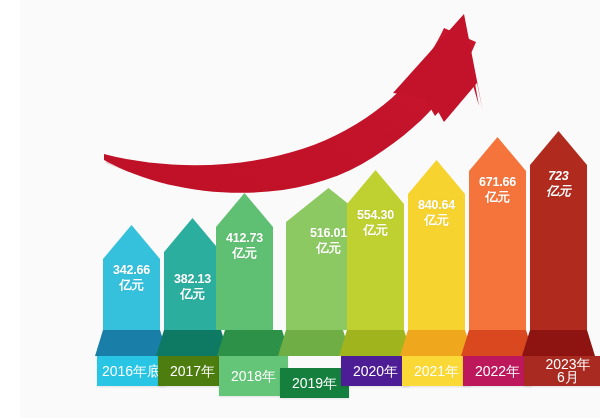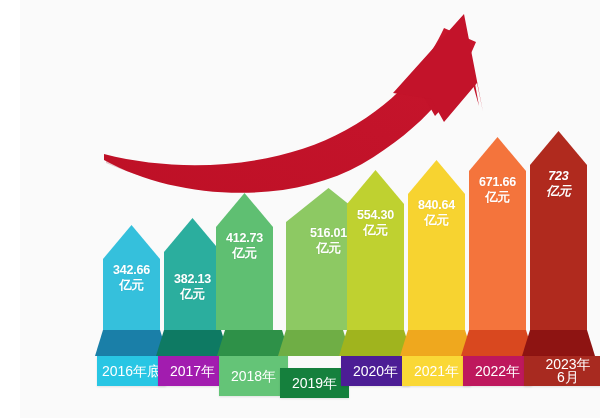--- a/index.html
+++ b/index.html
@@ -64,21 +64,21 @@
             <polygon points="28.5,0 57,34 57,112 0,112 0,34" fill="#2BAE9E"></polygon>
           </svg>
         </div>
         <div class="val" style="top: 54px;"><span>382.13</span><span class="unit">亿元</span></div>
       </div>
       <div style="position: absolute; left: 156px; top: 330px; width: 73px; height: 26px;">
         <svg viewBox="0 0 73 26" preserveAspectRatio="none" style="display:block;width:100%;height:100%">
           <polygon points="8,0 65,0 73,26 0,26" fill="#0E7A63"></polygon>
         </svg>
       </div>
-      <div class="tag" style="left: 158px; top: 356px; width: 69px; height: 30px; background: #a21caf; white-space: pre-line;">2017年</div>
+      <div class="tag" style="left: 158px; top: 356px; width: 69px; height: 30px; background: #4d7c0f; white-space: pre-line;">2017年</div>
       <div class="bar-group" style="left: 216px; bottom: 88px; width: 57px; height: 137px;">
         <div class="col" style="height: 137px;">
           <svg viewBox="0 0 57 137" preserveAspectRatio="none">
             <polygon points="28.5,0 57,34 57,137 0,137 0,34" fill="#5FBF72"></polygon>
           </svg>
         </div>
         <div class="val" style="top: 38px;"><span>412.73</span><span class="unit">亿元</span></div>
       </div>
       <div style="position: absolute; left: 217px; top: 330px; width: 73px; height: 26px;">
         <svg viewBox="0 0 73 26" preserveAspectRatio="none" style="display:block;width:100%;height:100%">

